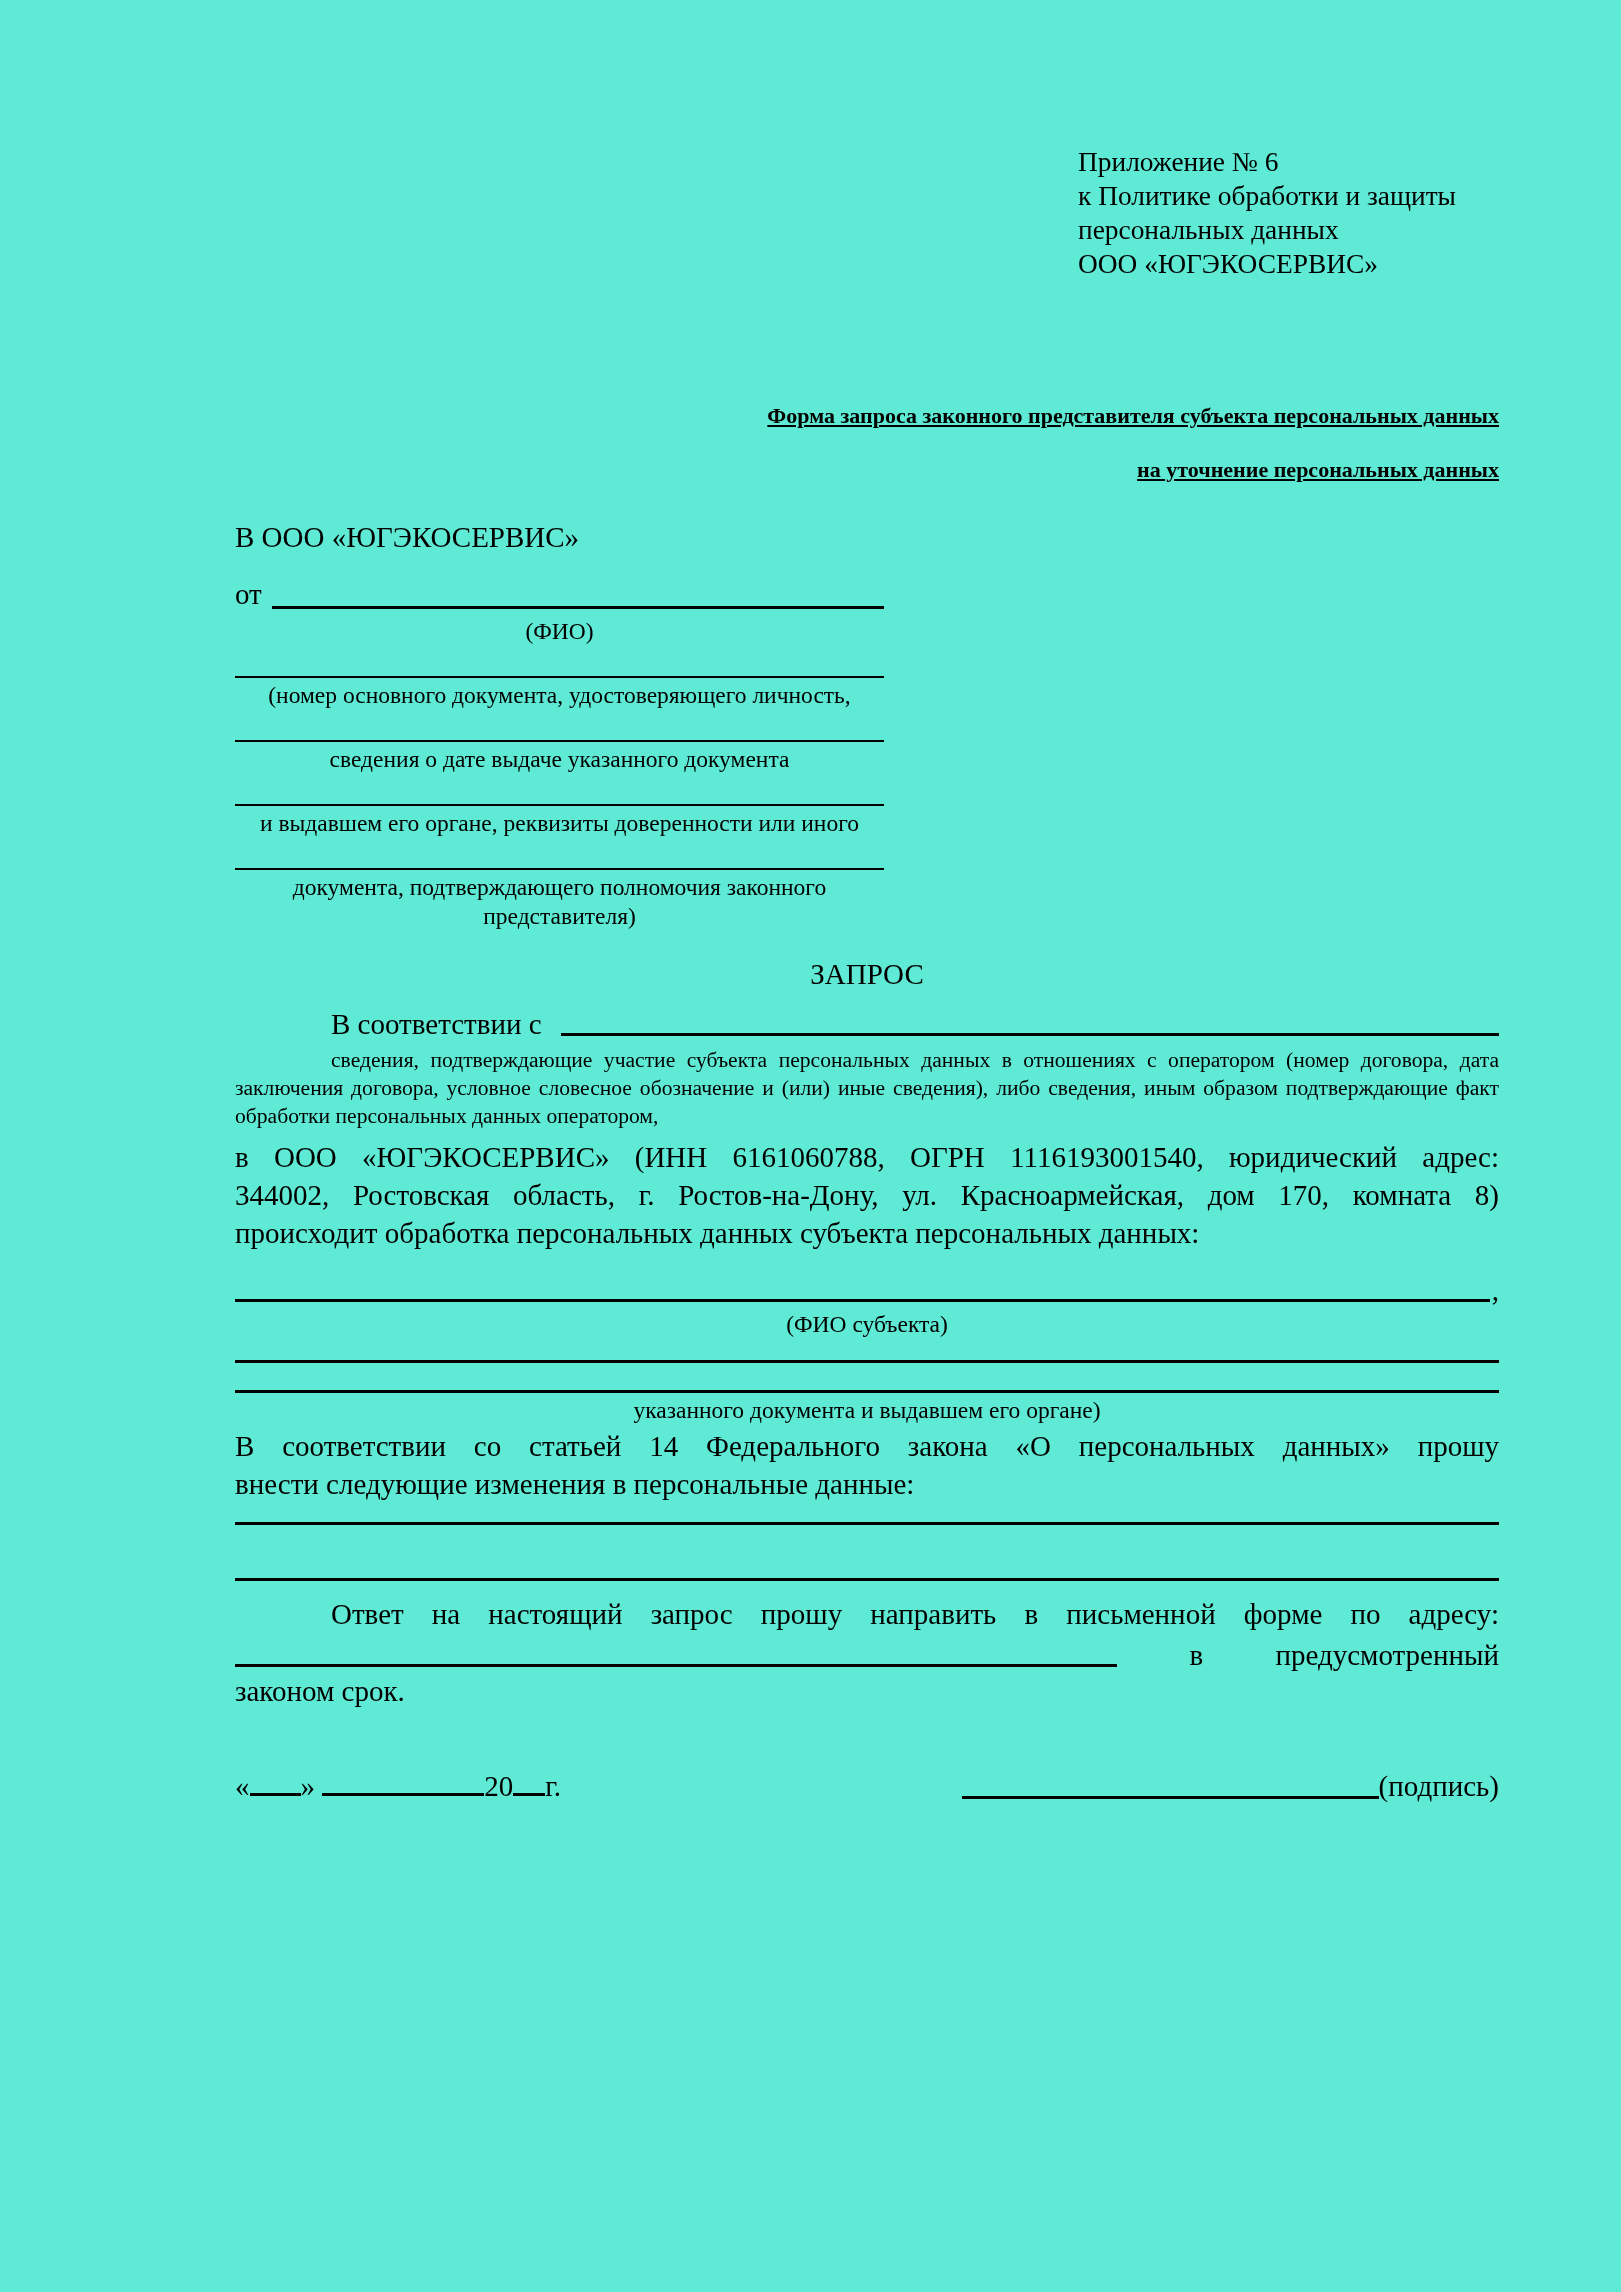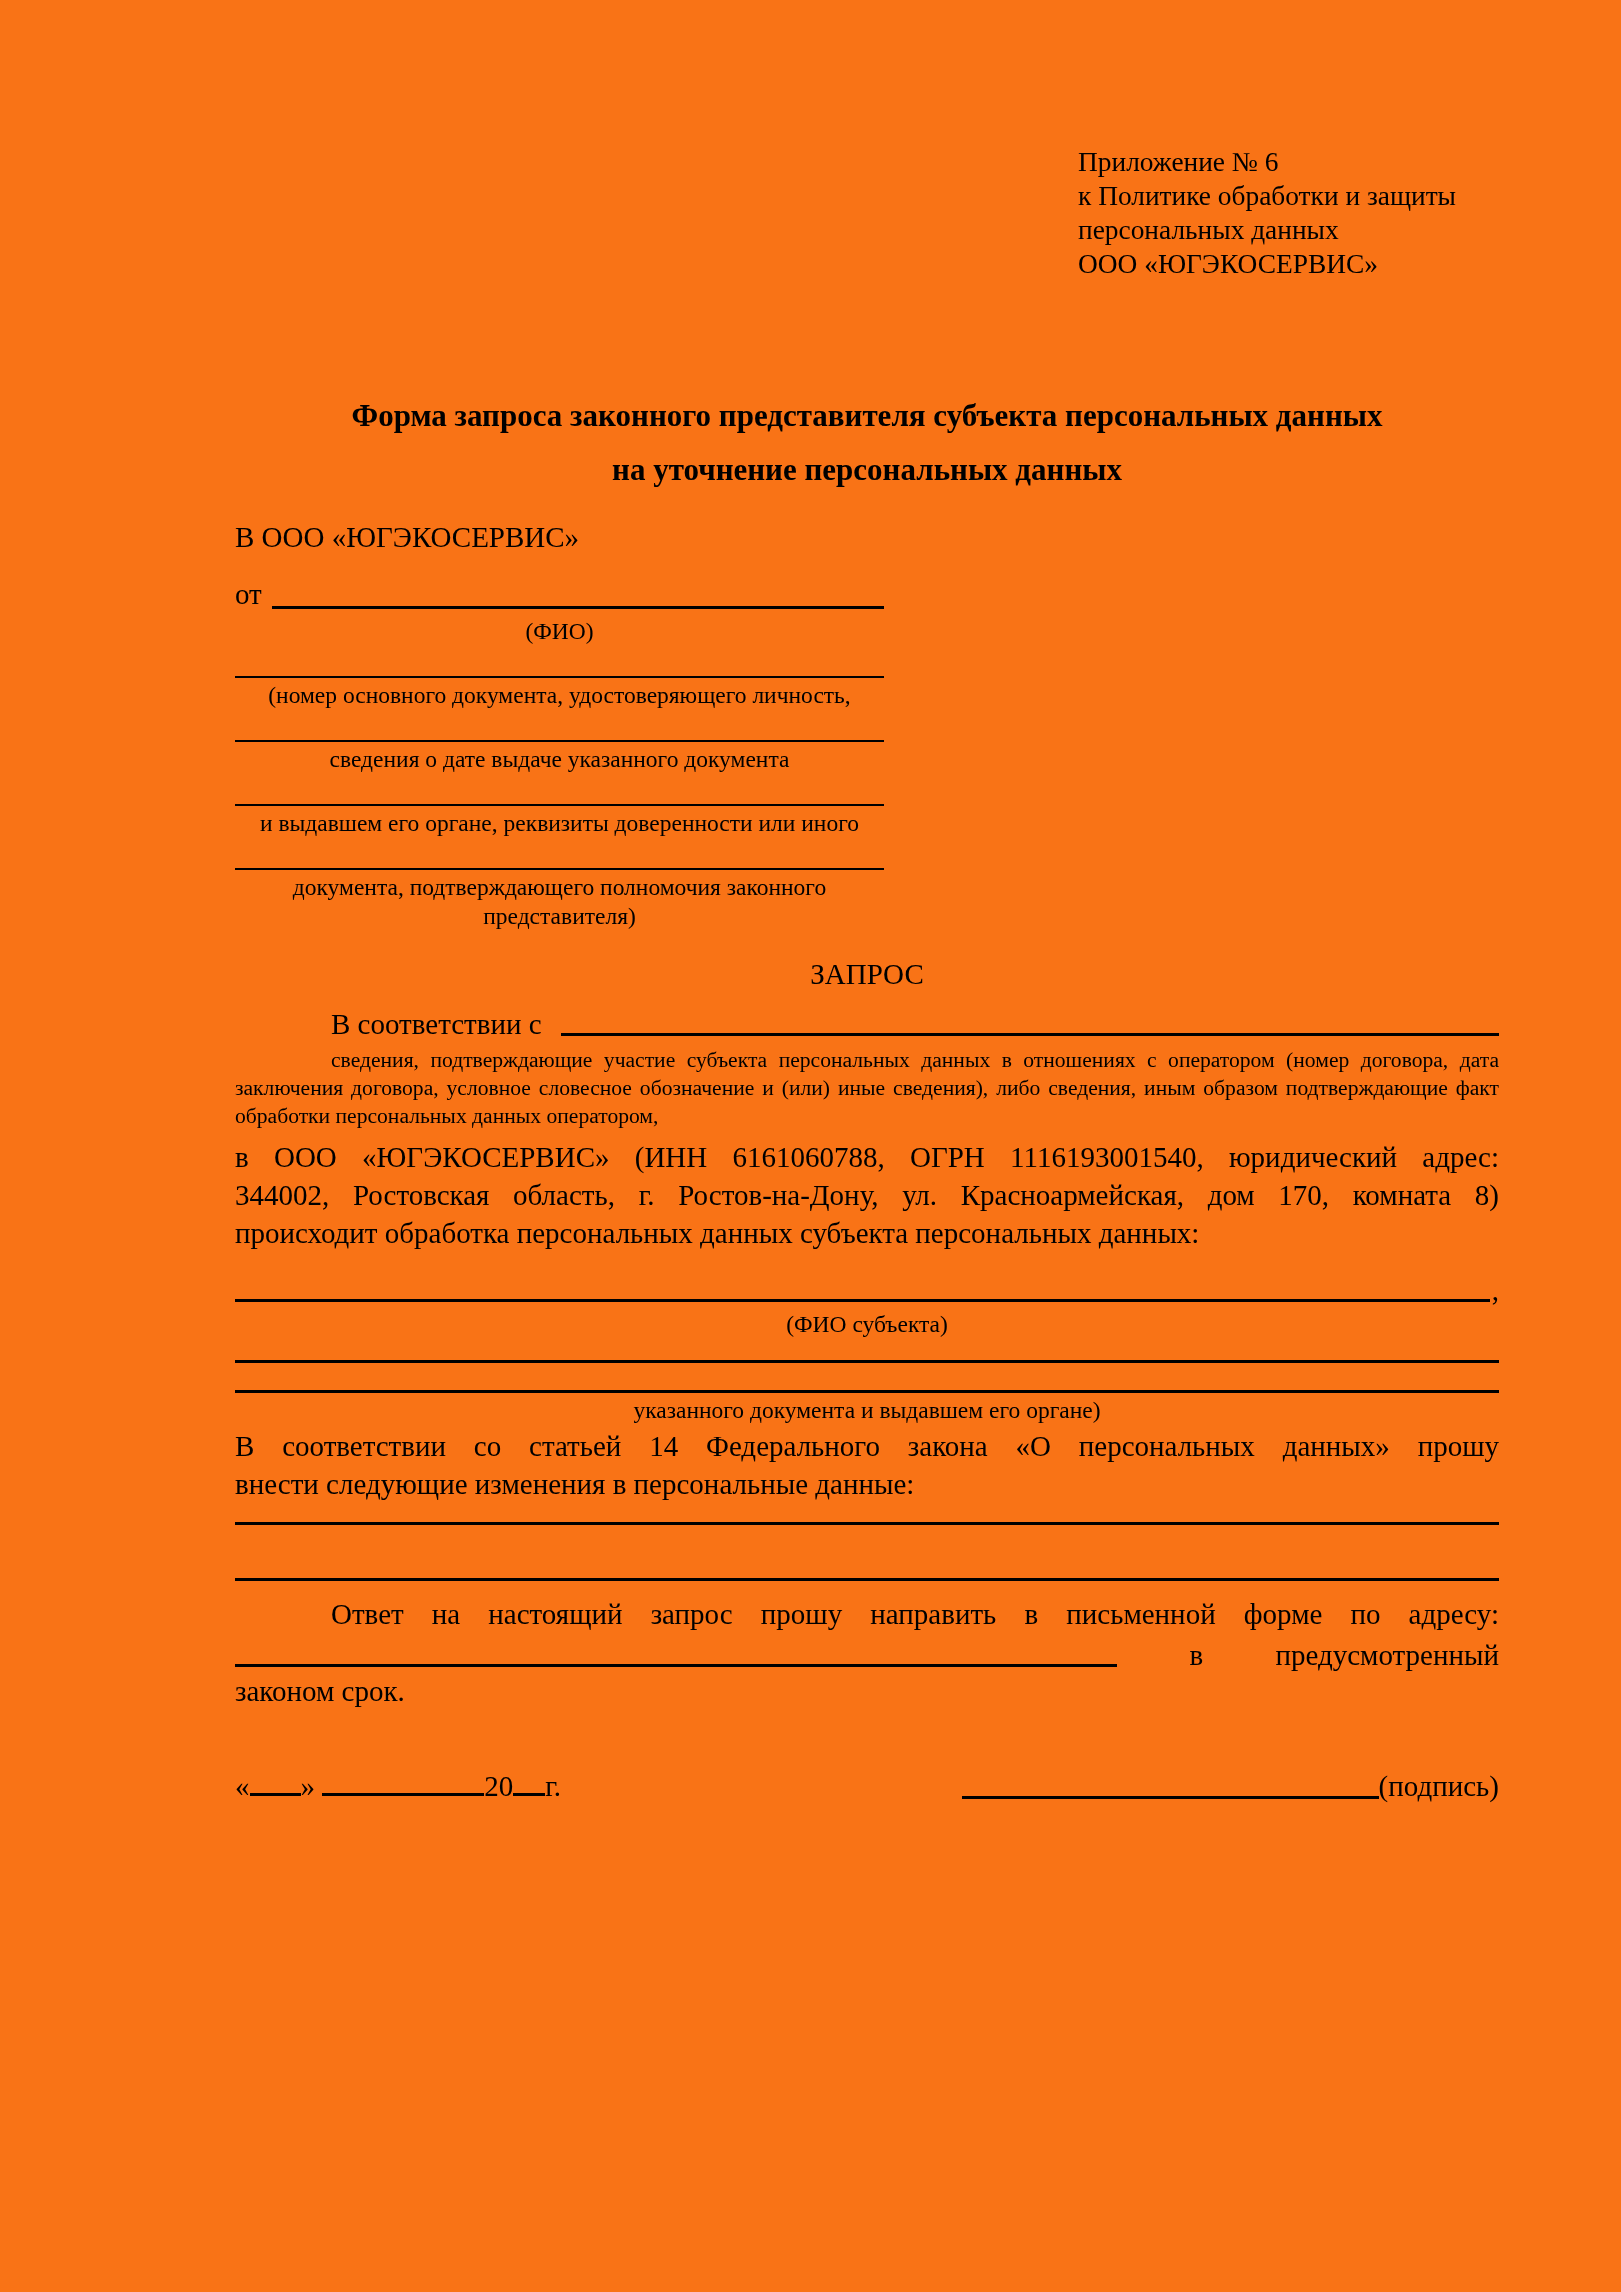--- a/index.html
+++ b/index.html
@@ -1,30 +1,30 @@
 <!DOCTYPE html>
 <html><head>
 <meta charset="utf-8">
 <style>
   html,body{margin:0;padding:0;background:#777;}
   .page{
     position:relative;
     width:1621px;height:2293px;
     margin:0 auto;
-    background:#f97316;
+    background:#5eead4;
     box-sizing:border-box;
     padding:0 122px 0 235px;
     font-family:"Liberation Serif","DejaVu Serif",serif;
     color:#000;
     overflow:hidden;
   }
   
   .annex{margin:145px 0 0 843px;font-size:27.4px;line-height:34px;}
   
-  .title{margin-top:108px;font-size:31px;font-weight:bold;line-height:54px;text-align:center;}
+  .title{margin-top:108px;font-size:22px;font-weight:bold;line-height:54px;text-align:right;text-decoration:underline;}
   
   .addr{width:649px;margin-top:19.6px;font-size:29px;}
   .addr-to{line-height:41px;}
   .addr-from{display:flex;align-items:center;margin-top:17.6px;height:39px;}
   .addr-from .lbl{line-height:33px;}
   .fill{flex:1;height:2.9px;background:#000;align-self:flex-end;margin-bottom:4.9px;}
   .addr-from .fill{margin-left:9.8px;}
   .cap{font-size:23.5px;line-height:29px;text-align:center;margin-top:2.9px;}
   .addr-blank{height:30px;border-bottom:2.9px solid #000;}
   

